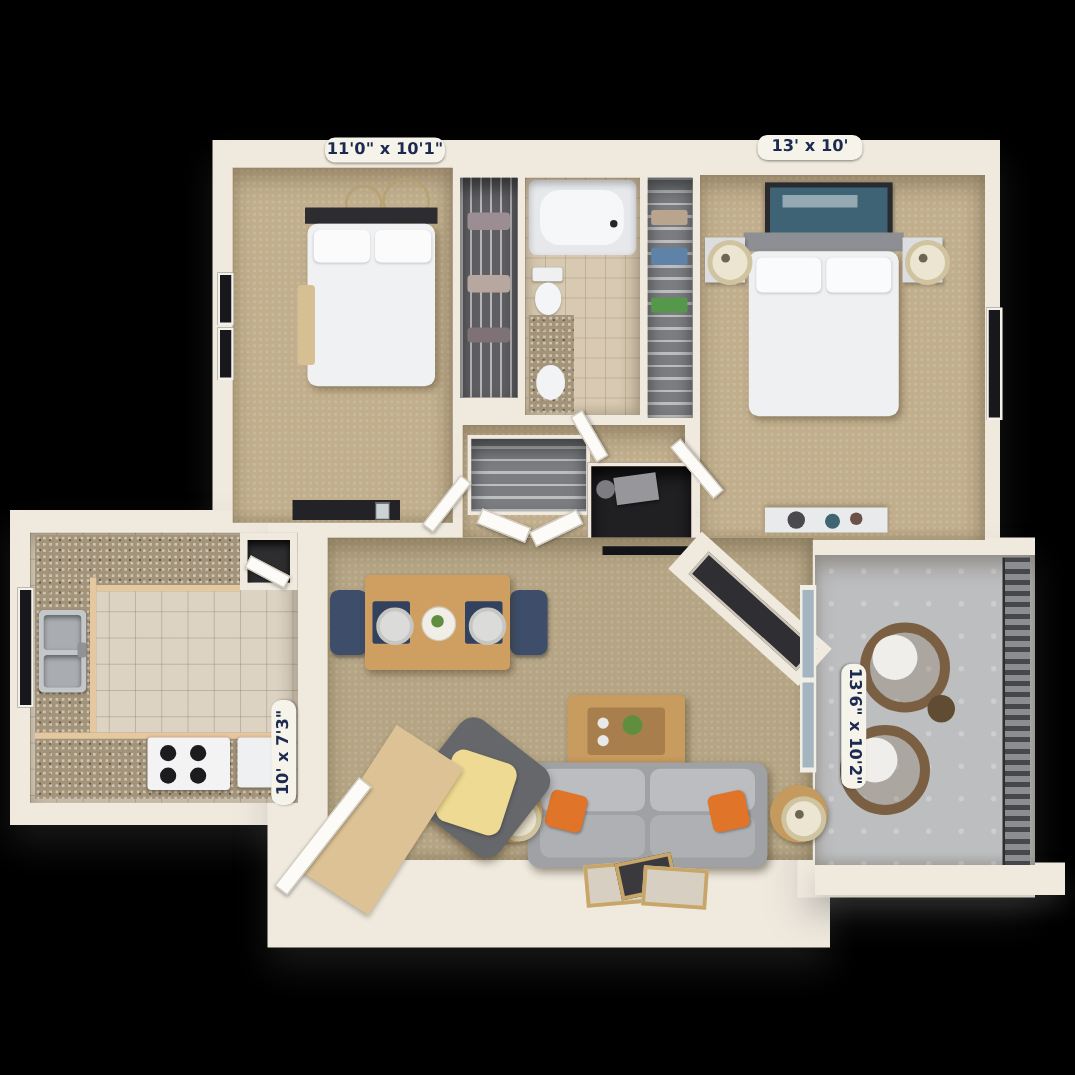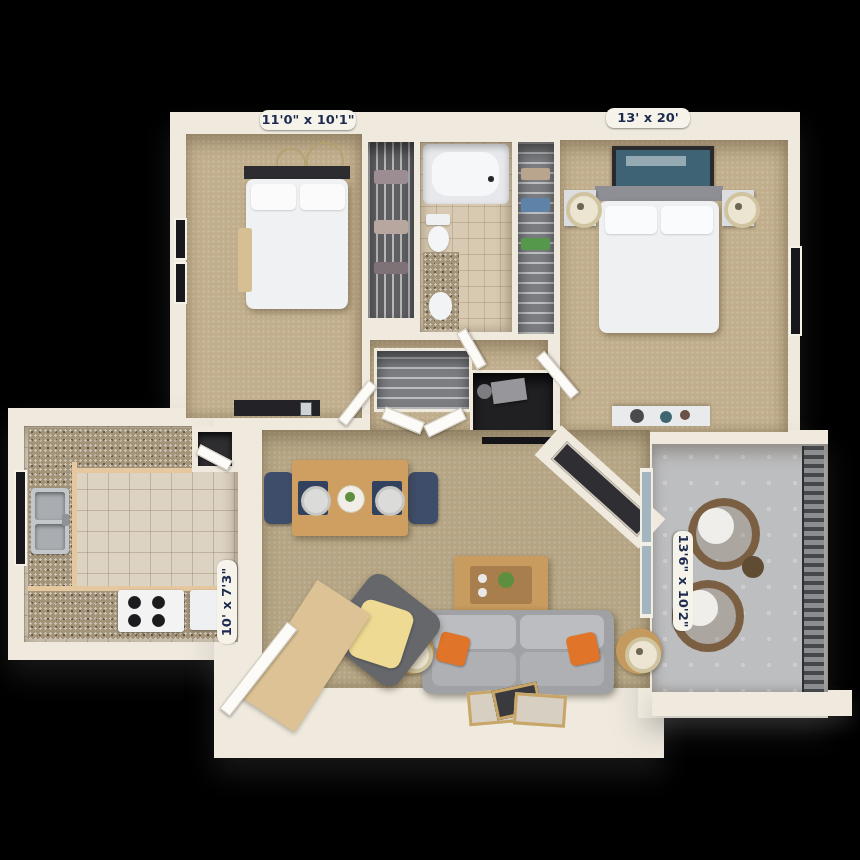--- a/index.html
+++ b/index.html
@@ -165,17 +165,17 @@
   <div class="abs" style="left:642px;top:472px;width:9px;height:70px;background:#a3b6c0;"></div>
   <div class="abs" style="left:642px;top:546px;width:9px;height:68px;background:#a3b6c0;"></div>
   <div class="abs round" style="left:688px;top:498px;width:56px;height:56px;border:8px solid #7a5f43;background:rgba(122,95,67,.25);"></div>
   <div class="abs round" style="left:698px;top:508px;width:36px;height:36px;background:#efeeea;"></div>
   <div class="abs round" style="left:672px;top:580px;width:56px;height:56px;border:8px solid #7a5f43;background:rgba(122,95,67,.25);"></div>
   <div class="abs round" style="left:682px;top:590px;width:36px;height:36px;background:#efeeea;"></div>
   <div class="abs round" style="left:742px;top:556px;width:22px;height:22px;background:#5f4c33;"></div>
   <div class="abs" style="left:802px;top:446px;width:20px;height:246px;background:repeating-linear-gradient(180deg,#45474a 0 4px,#8b8d90 4px 9px);border-left:2px solid #2c2e30;"></div>
 
   <div class="label" style="left:260px;top:110px;width:96px;height:20px;">11'0" x 10'1"</div>
-  <div class="label" style="left:606px;top:108px;width:84px;height:20px;">13' x 20'</div>
+  <div class="label" style="left:606px;top:108px;width:84px;height:20px;">13' x 10'</div>
   <div class="label" style="left:185px;top:592px;width:84px;height:20px;transform:rotate(-90deg);">10' x 7'3"</div>
   <div class="label" style="left:633px;top:571px;width:100px;height:20px;transform:rotate(90deg);">13'6" x 10'2"</div>
 
 </div>
 
 </body></html>

